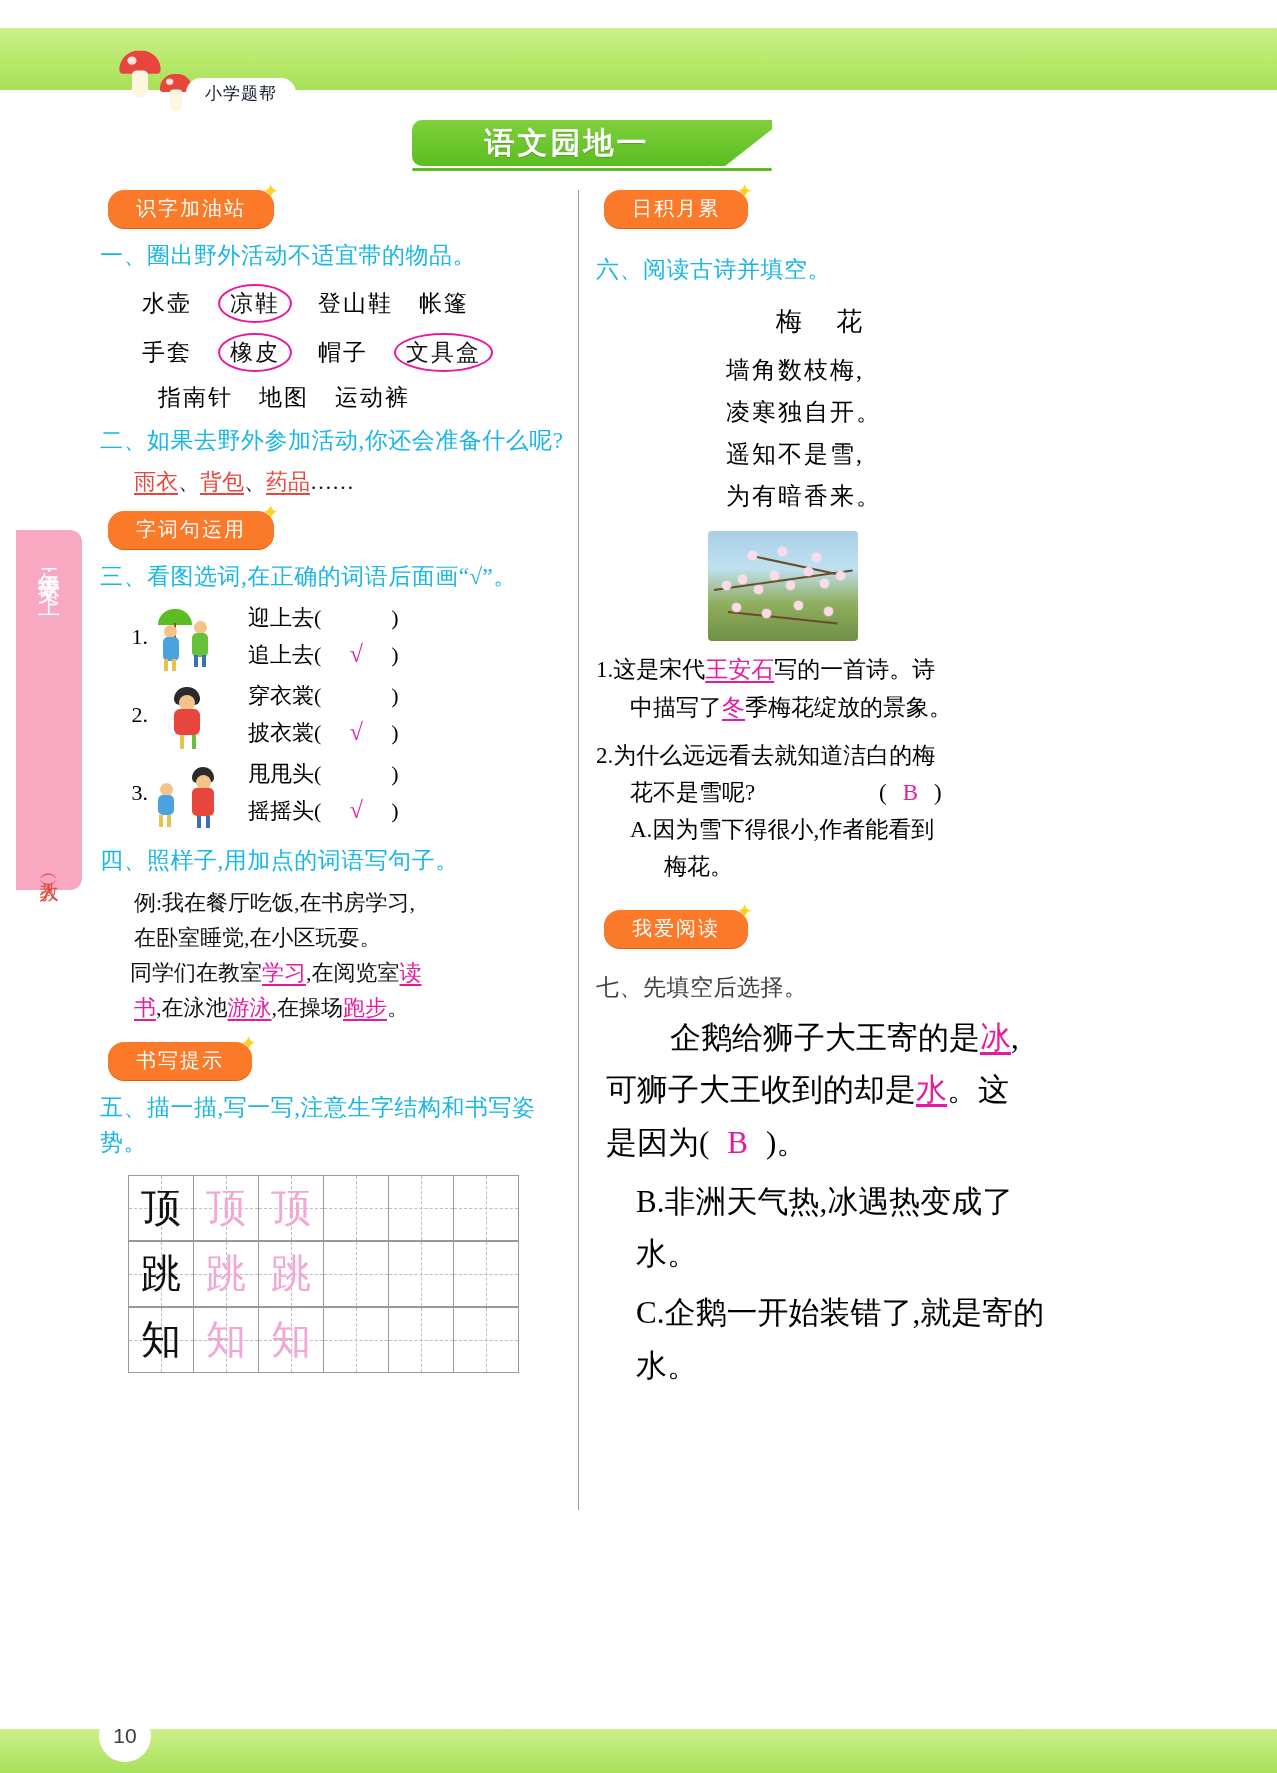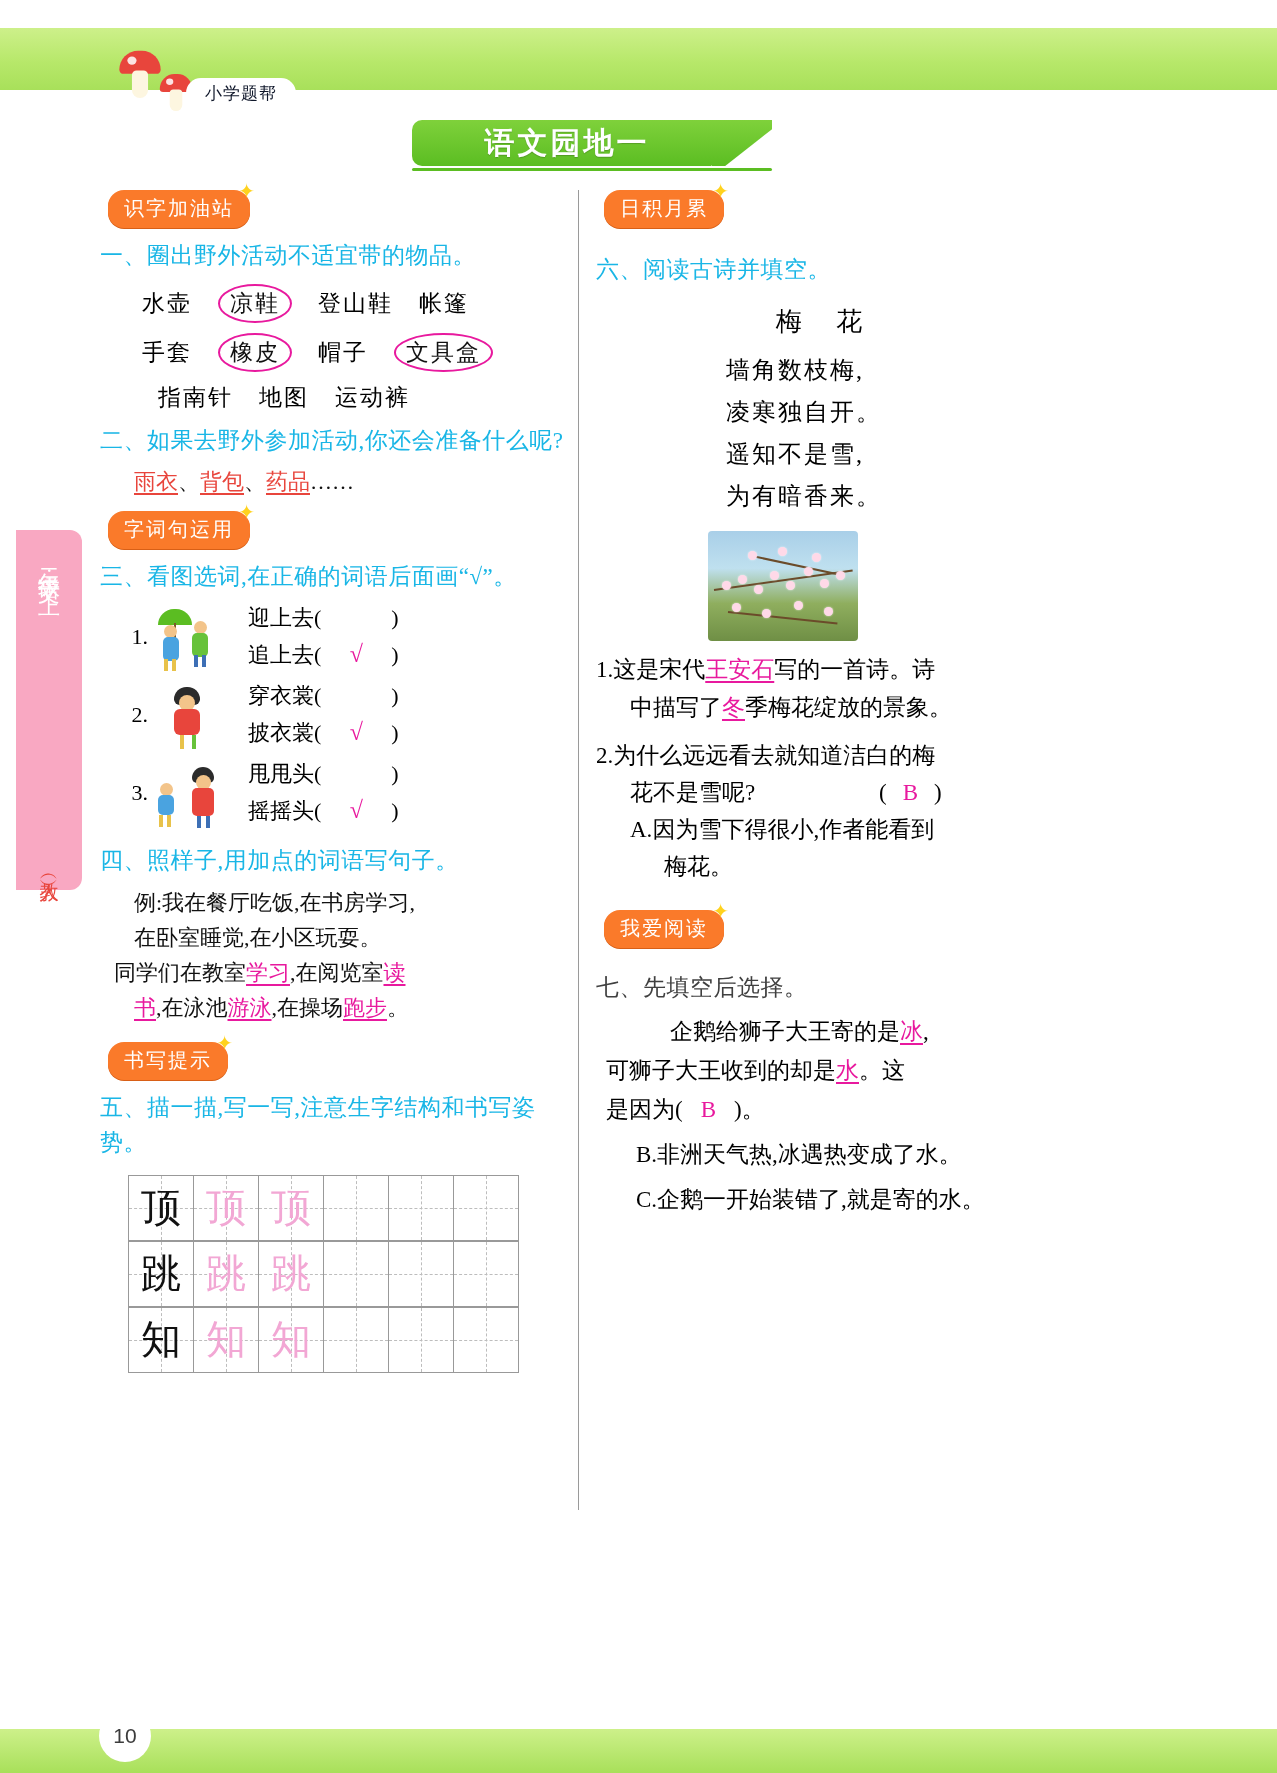--- a/index.html
+++ b/index.html
@@ -155,21 +155,21 @@
     background: #9a9a9a;
   }
 
   
   .pill {
     position: relative;
     display: inline-block;
     background: #fa7a2a;
     color: #ffffff;
     font-size: 20px;
-    padding: 5px 16px 6px;
+    padding: 5px 28px 6px;
     border-radius: 16px;
     letter-spacing: 2px;
     box-shadow: 0 1px 0 #d85f16;
   }
   .pill .star {
     position: absolute;
     right: -7px; top: -9px;
     color: #ffd21e;
     font-size: 20px;
     line-height: 1;
@@ -343,21 +343,21 @@
     text-indent: 0;
   }
   .num-item .hang { margin-left: 34px; display: block; }
   .opt-line {
     font-size: 23px;
     line-height: 1.6;
     margin-left: 34px;
   }
   .opt-line .hang2 { margin-left: 34px; display: block; }
 
-  .read-body { font-size: 23px; line-height: 1.7; }
+  .read-body { font-size: 31px; line-height: 1.7; }
   .indent2 { text-indent: 64px; }
 
   
   .footer-band {
     position: absolute;
     left: 0; bottom: 0;
     width: 1277px; height: 44px;
     background: linear-gradient(180deg,#cdf08a 0%, #a8e05a 100%);
   }
   .page-num {
@@ -493,21 +493,21 @@
       </div>
       <div class="pick-opts">
         <div><span>甩甩头(</span><span class="blank-paren tick"></span><span>)</span></div>
         <div><span>摇摇头(</span><span class="blank-paren tick">√</span><span>)</span></div>
       </div>
     </div>
 
     <div class="q-head" style="margin-top:14px">四、照样子,用加点的词语写句子。</div>
     <div class="body-line" style="margin-left:34px">例:我在餐厅吃饭,在书房学习,</div>
     <div class="body-line" style="margin-left:34px">在卧室睡觉,在小区玩耍。</div>
-    <div class="body-line" style="margin-left:14px">
+    <div class="body-line" style="margin-left:30px">
       <span>同学们在教室</span><span class="ans-pink">学习</span><span>,在阅览室</span><span class="ans-pink">读</span>
     </div>
     <div class="body-line" style="margin-left:34px">
       <span class="ans-pink">书</span><span>,在泳池</span><span class="ans-pink">游泳</span><span>,在操场</span><span class="ans-pink">跑步</span><span>。</span>
     </div>
 
     <div class="pill-wrap" style="margin-top:16px">
       <span class="pill"><span>书写提示</span><span class="star">✦</span></span>
     </div>
 

